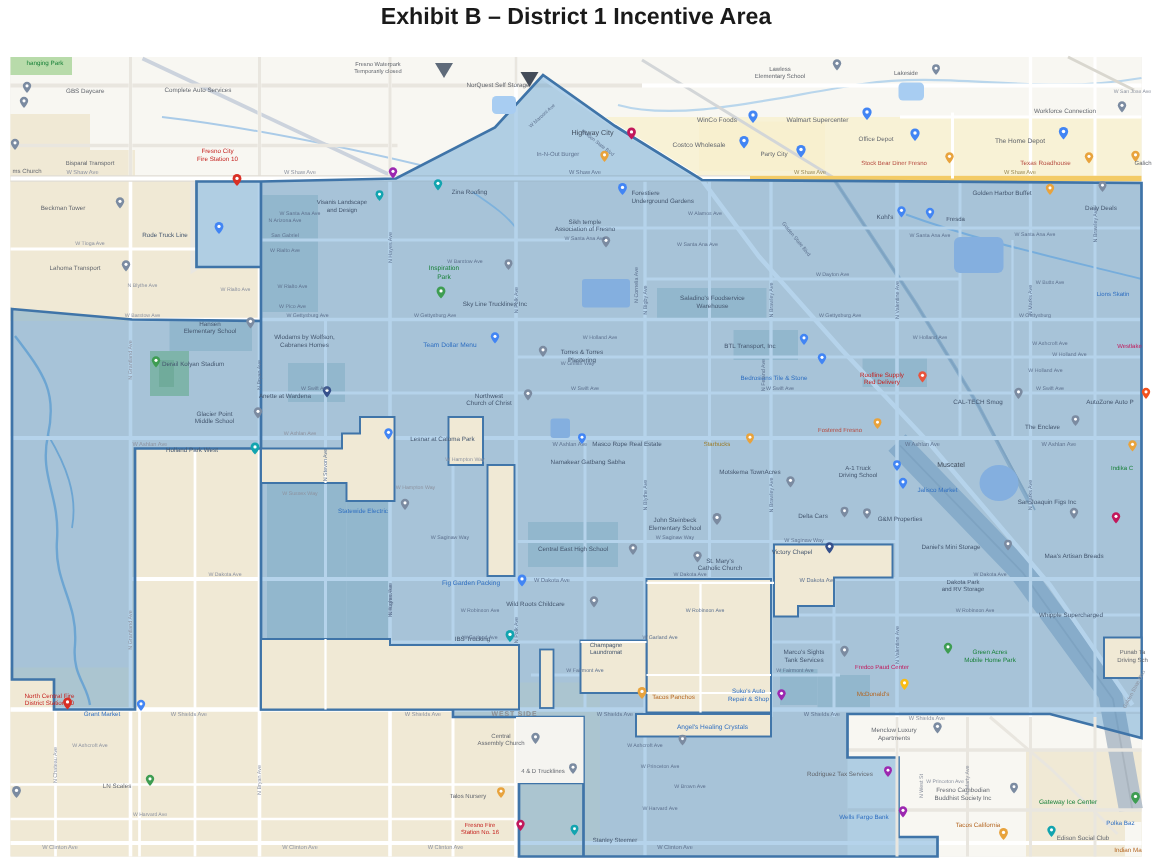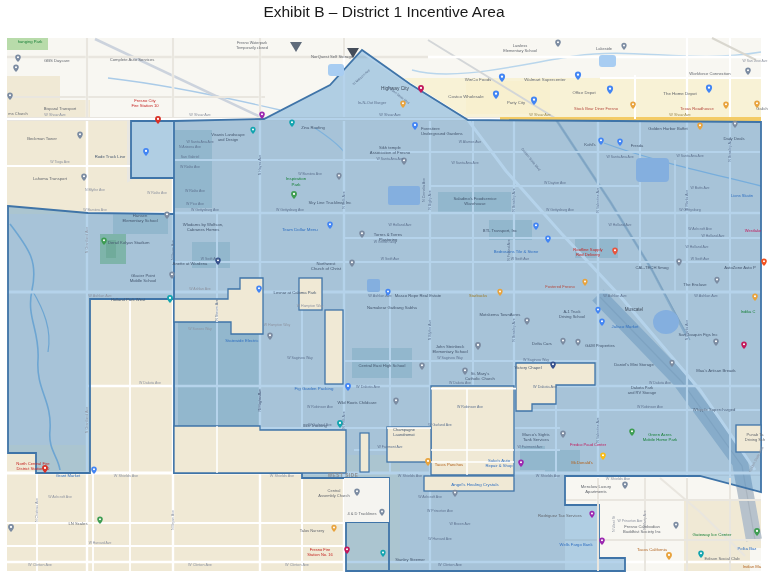--- a/index.html
+++ b/index.html
@@ -1,15 +1,15 @@
 <!DOCTYPE html>
 <html><head><meta charset="utf-8"><style>
 html,body{margin:0;padding:0;background:#ffffff;width:768px;height:572px;overflow:hidden;}
 body{font-family:"Liberation Sans",sans-serif;}
-.title{position:absolute;top:3px;left:0;width:768px;text-align:center;font-size:15.5px;font-weight:normal;color:#1a1a1a;}
+.title{position:absolute;top:3px;left:0;width:768px;text-align:center;font-size:15.5px;font-weight:bold;color:#1a1a1a;}
 svg text{font-family:"Liberation Sans",sans-serif;}
 </style></head><body>
 
 <div class="title">Exhibit B – District 1 Incentive Area</div>
 
 <svg width="768" height="572" viewBox="0 0 768 572" style="position:absolute;top:0;left:0">
 <defs>
       <g id="pn">
         <path fill="currentColor" d="M0,0 C0,0 -3.1,-3.1 -3.1,-5.3 A3.1,3.1 0 1 1 3.1,-5.3 C3.1,-3.1 0,0 0,0 Z"></path>
         <circle cx="0" cy="-5.3" r="1.15" fill="#ffffff"></circle>

